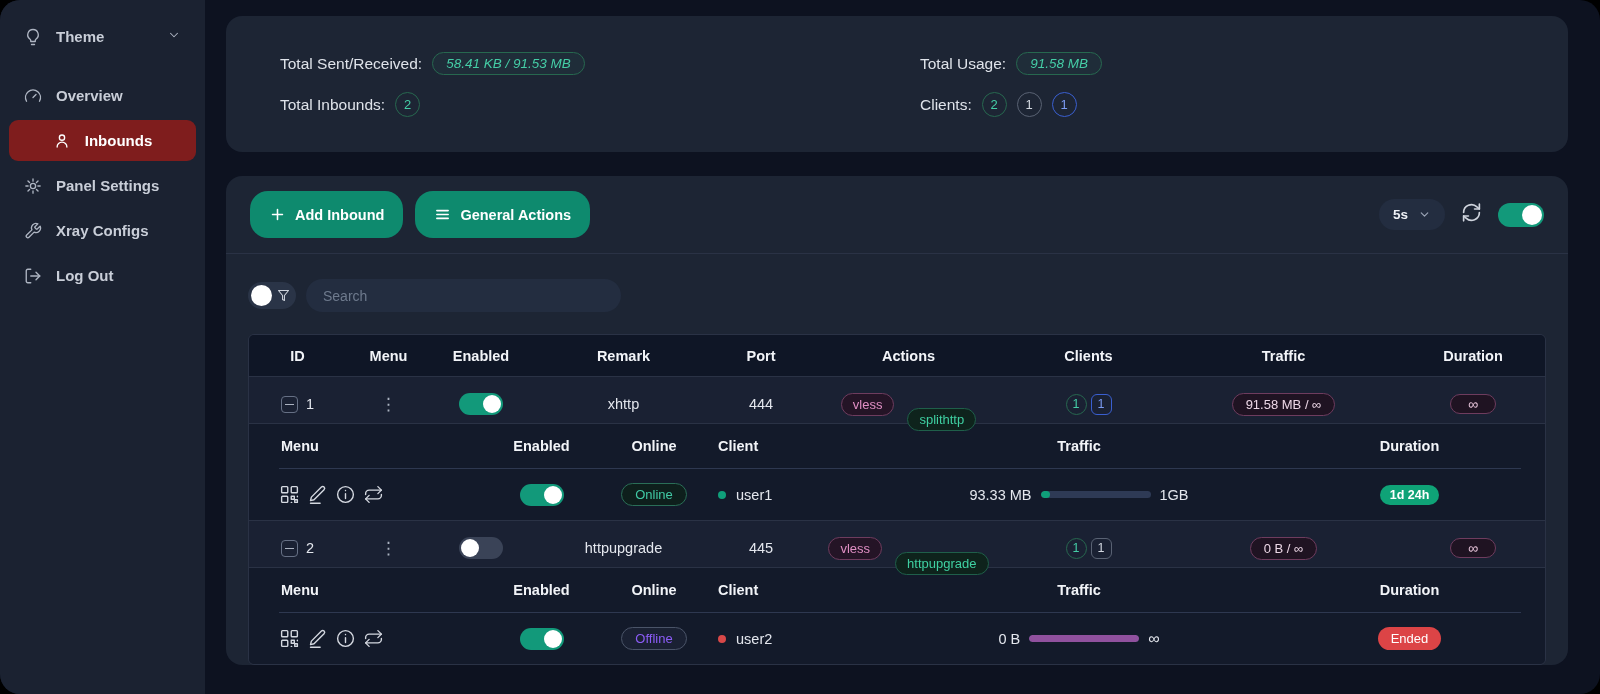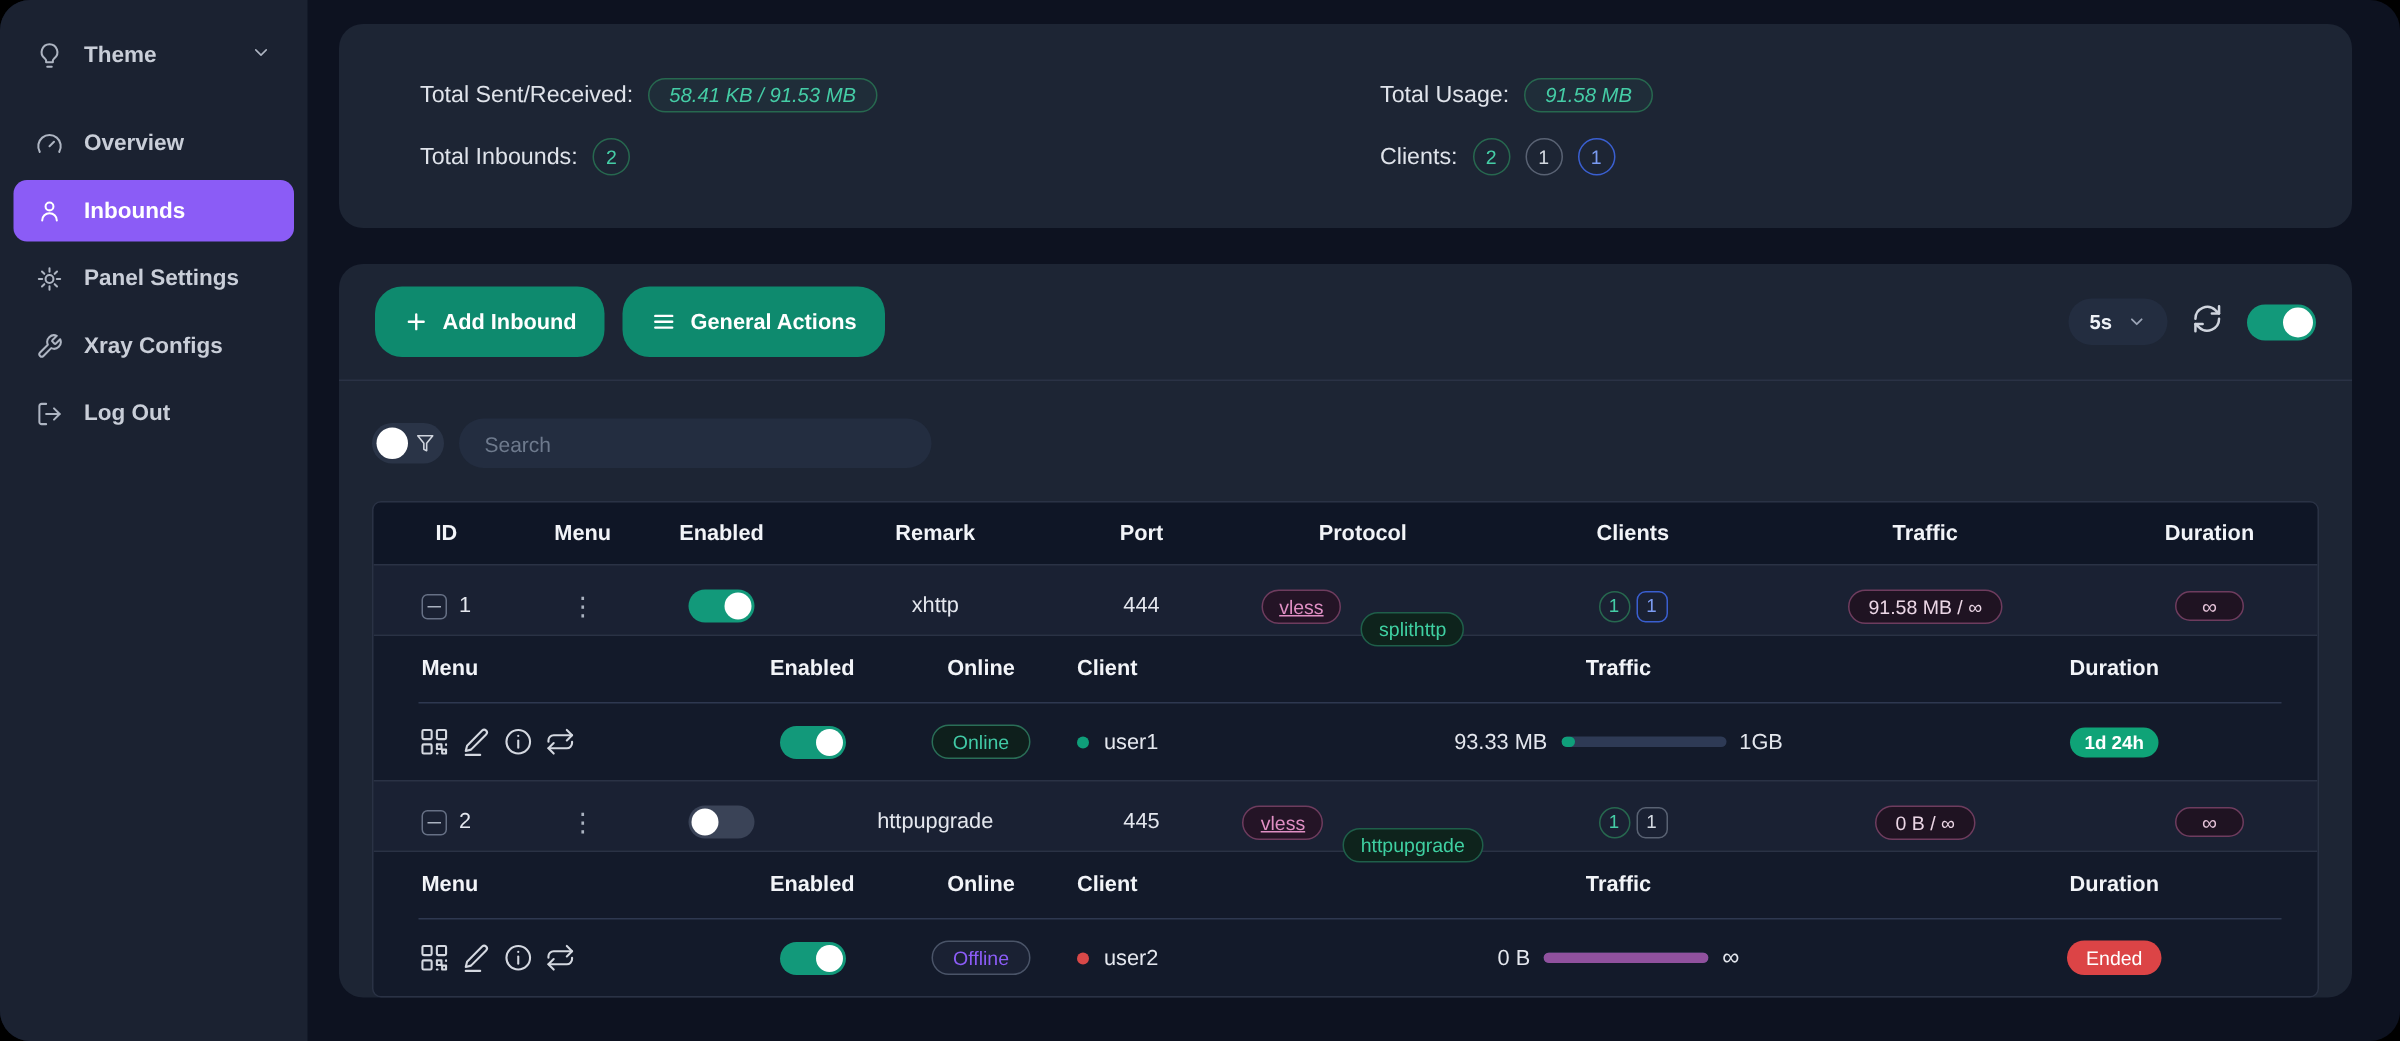--- a/index.html
+++ b/index.html
@@ -5,21 +5,21 @@
   * { margin:0; padding:0; box-sizing:border-box; }
   html,body { width:1600px; height:694px; background:#000; font-family:"Liberation Sans", sans-serif; }
   .app { width:1600px; height:694px; border-radius:20px; overflow:hidden; display:flex; background:#0d1220; }
 
   
   .sidebar { width:205px; background:#1b2231; flex-shrink:0; padding-top:12px; }
   .side-item { height:41px; margin:4px 9px; display:flex; align-items:center; gap:14px;
     padding:0 15px; border-radius:9px; color:#c9ced8; font-weight:700; font-size:15px; cursor:pointer; }
   .side-item svg { width:18px; height:18px; stroke:#aeb5c2; stroke-width:1.8; fill:none;
     stroke-linecap:round; stroke-linejoin:round; flex-shrink:0; }
-  .side-item.active { background:#8b5cf6; color:#ffffff; }
+  .side-item.active { background:#7f1d1d; color:#ffffff;justify-content:center; }
   .side-item.active svg { stroke:#ffffff; }
   .side-item .chev { margin-left:auto; }
   .side-item .chev svg { width:14px; height:14px; }
   .side-gap { height:10px; }
 
   
   .main { flex:1; padding:16px 32px 16px 21px; }
   .card { background:#1d2534; border-radius:16px; }
 
   
@@ -78,21 +78,21 @@
   .sub-head .h-c { text-align:center; }
   .sub-divider { border-top:1px solid #2e3850; margin:0 24px 0 30px; }
   .sub-row { height:51px; color:#e4e7ee; font-size:14.5px; }
 
   .minus-box { width:17px; height:17px; border:1px solid #667085; border-radius:4px; display:flex;
     align-items:center; justify-content:center; cursor:pointer; }
   .minus-box span { width:9px; height:0; border-top:1.6px solid #aab2c0; display:block; }
   .dots { color:#aab2c0; font-size:17px; letter-spacing:0; cursor:pointer; line-height:1; }
 
   .tag { border-radius:12px; padding:3px 11px; font-size:13px; border:1px solid; white-space:nowrap; }
-  .tag-vless { color:#e08fc4; border-color:#6e3c5e; background:#241426;text-decoration:underline; }
+  .tag-vless { color:#e08fc4; border-color:#6e3c5e; background:#241426; }
   .tag-green { color:#3fd0a2; border-color:#1f5f4a; background:#0e231c; margin-left:5px;margin-top:31px; }
   .cnt { width:21px; height:21px; display:flex; align-items:center; justify-content:center; font-size:12.5px; border:1px solid; }
   .cnt.green { border-radius:50%; border-color:#27684f; color:#45cda6; }
   .cnt.blue  { border-radius:6px; border-color:#3a5fd0; color:#7b9bf2; margin-left:2px; }
   .cnt.gray  { border-radius:6px; border-color:#596273; color:#d3d8e0; margin-left:2px; }
   .pill-traffic { border:1px solid #6e3c5e; color:#ecd7e6; background:#1f1322; border-radius:13px;
     padding:3px 13px; font-size:13px; white-space:nowrap; }
   .pill-inf { border:1px solid #6e3c5e; color:#e7c4da; background:#1f1322; border-radius:13px;
     padding:1px 17px; font-size:14px; }
 
@@ -240,21 +240,21 @@
       </div>
 
       <div class="table-wrap">
 
         <div class="grid-main thead">
           <div>ID</div>
           <div>Menu</div>
           <div>Enabled</div>
           <div>Remark</div>
           <div>Port</div>
-          <div>Protocol</div>
+          <div>Actions</div>
           <div>Clients</div>
           <div>Traffic</div>
           <div>Duration</div>
         </div>
 
         <div class="grid-main trow">
           <div class="cell-c">
             <div class="minus-box">
                 <span></span>
               </div>

